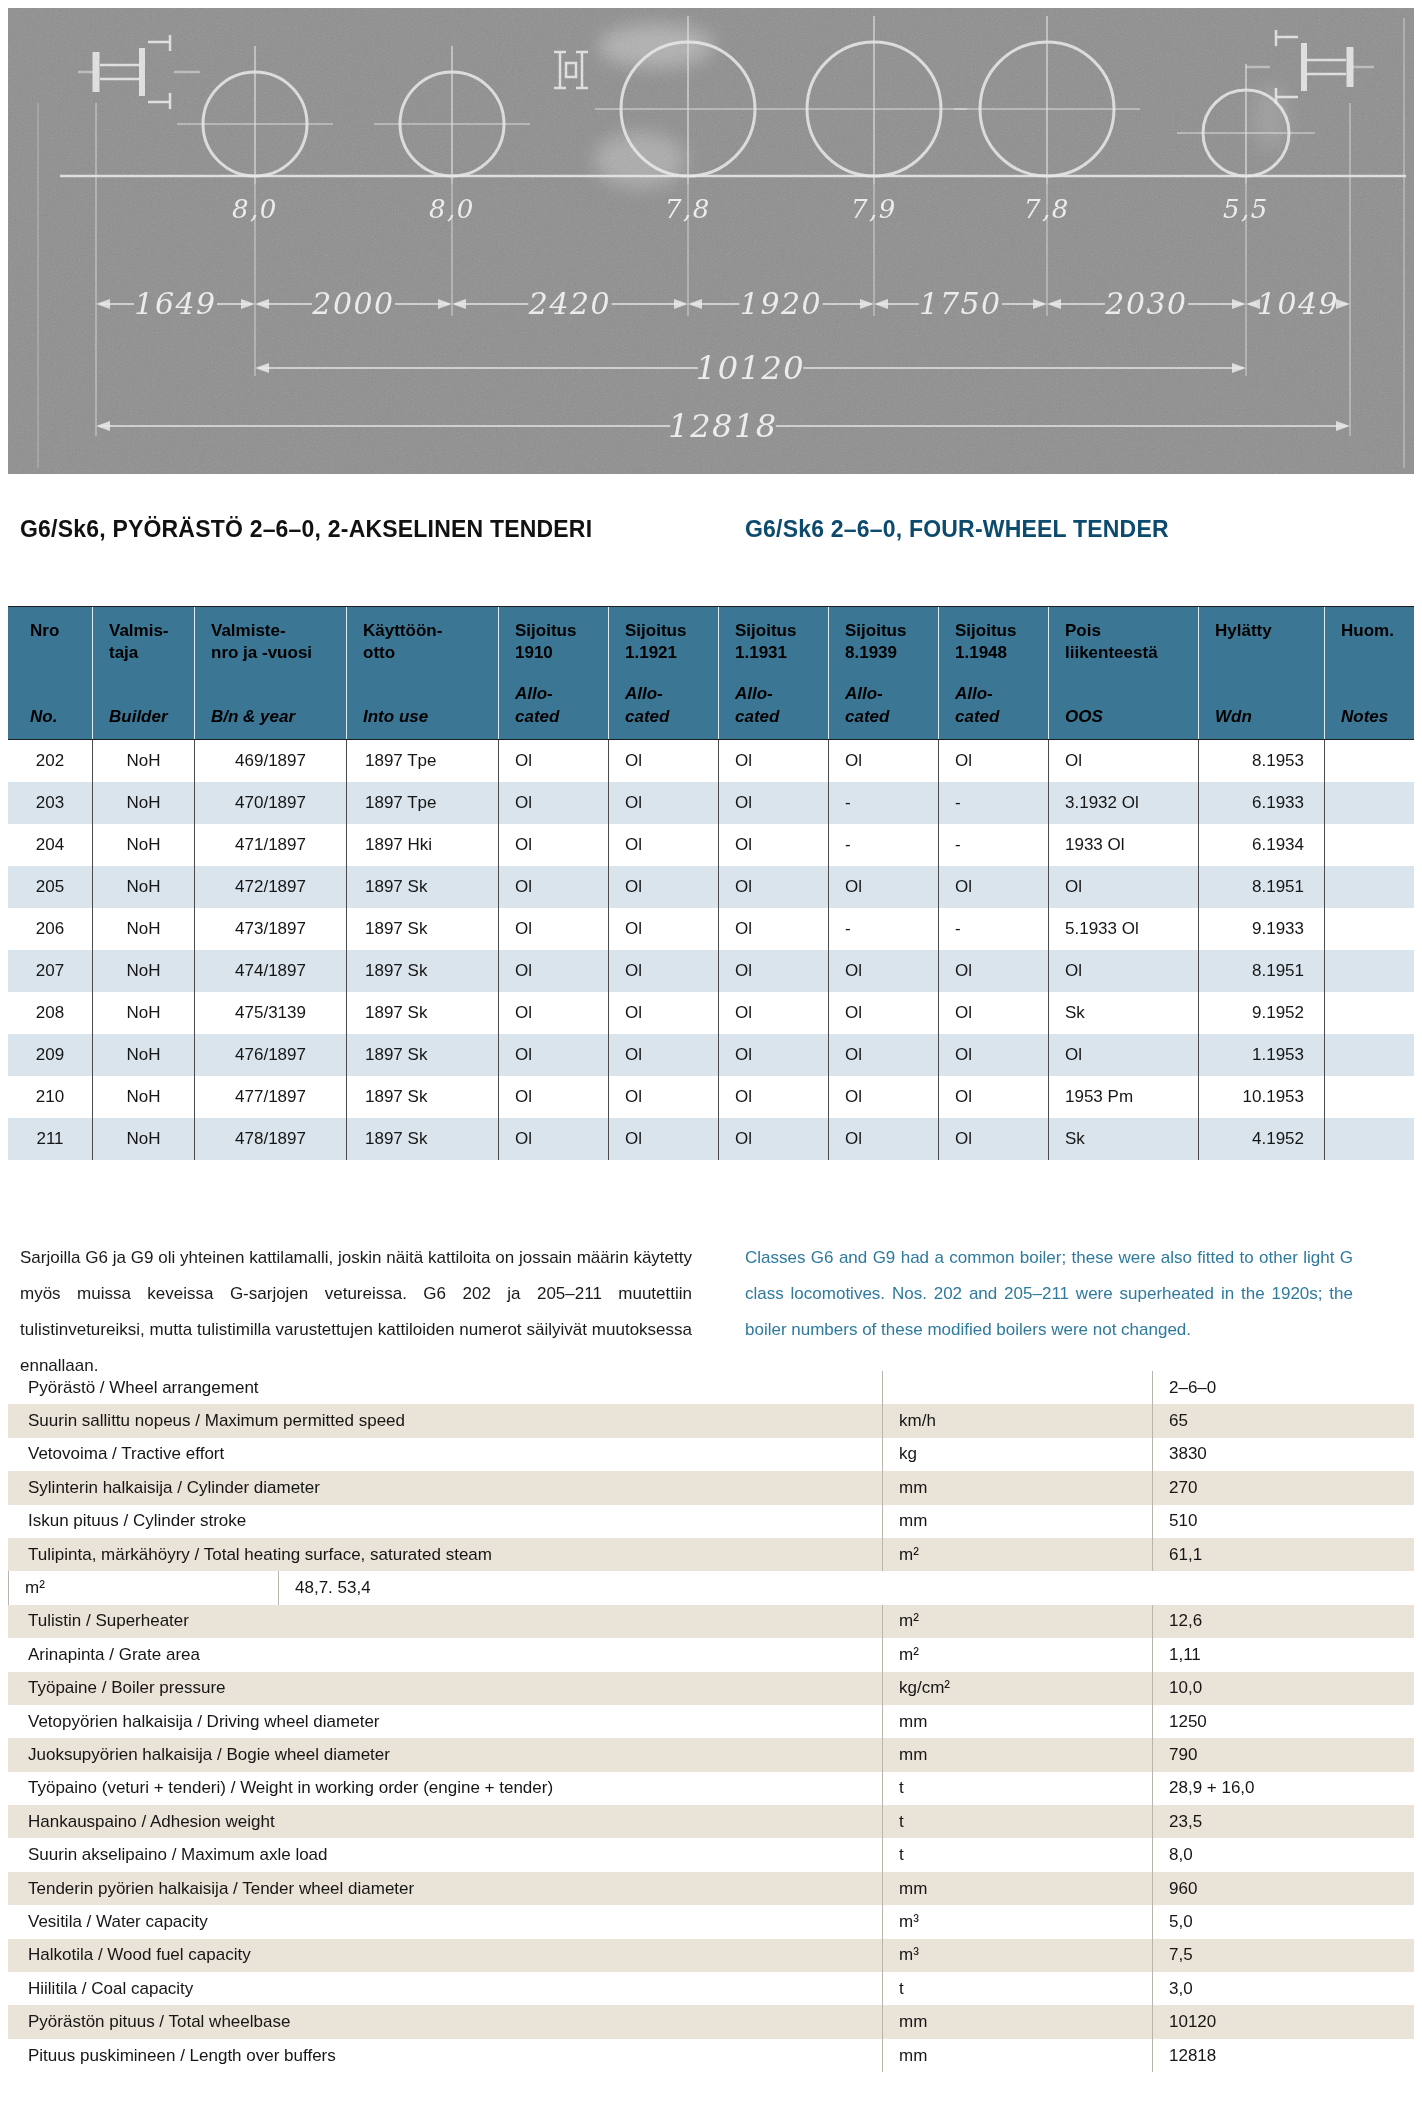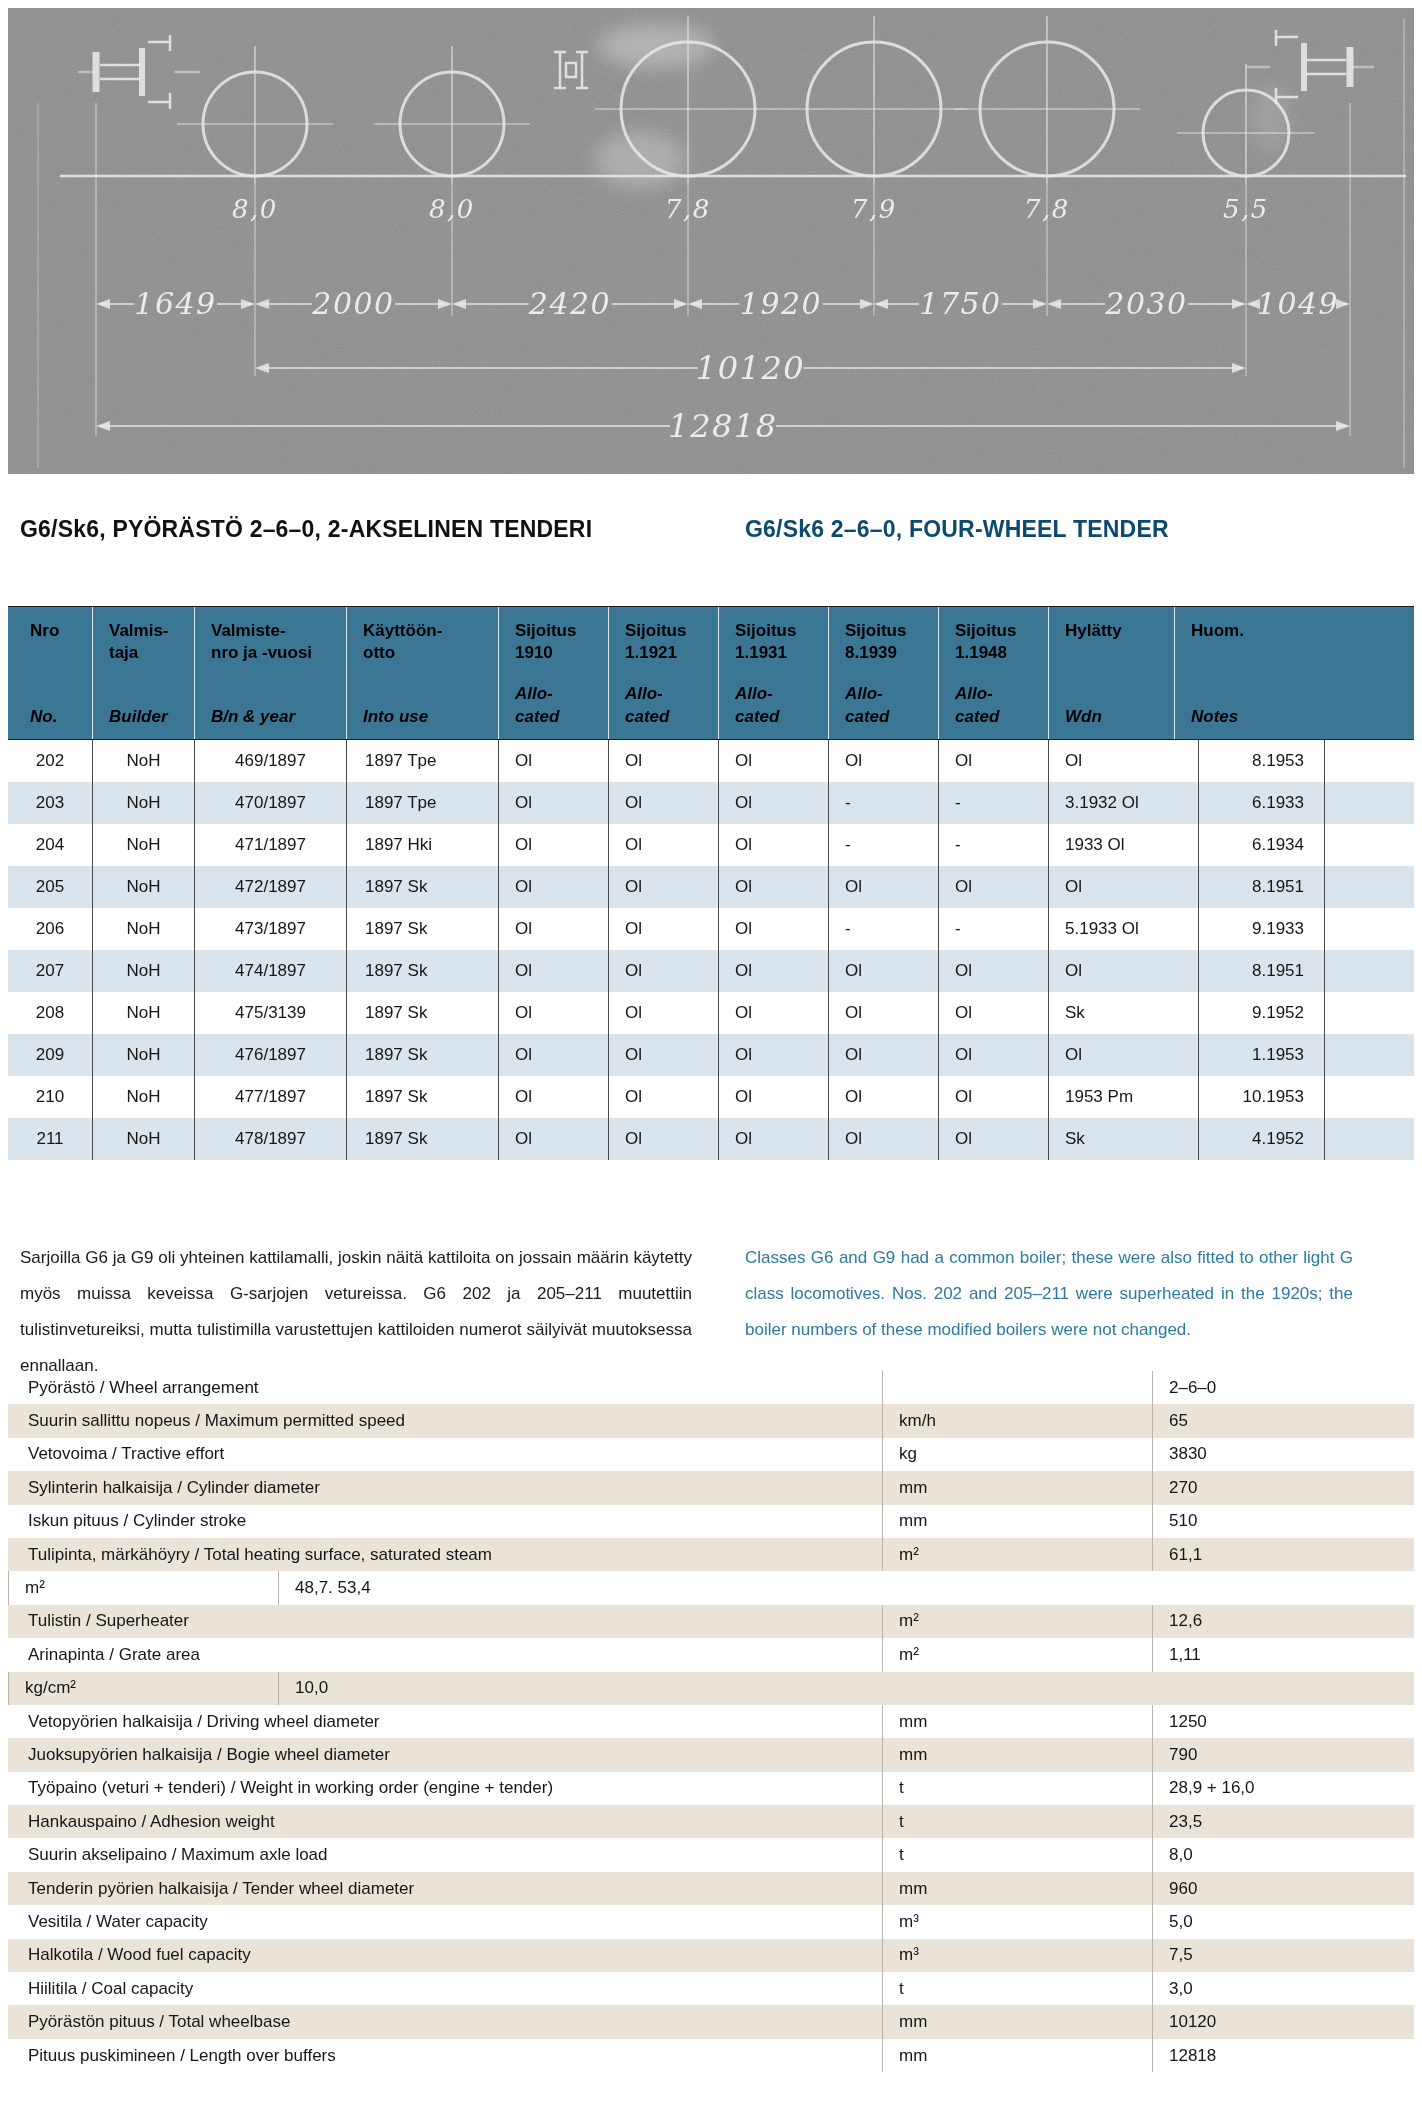--- a/index.html
+++ b/index.html
@@ -221,20 +221,24 @@
           <div class="en">Allo-<br>cated</div>
         </div>
         <div class="hcell" style="width: 110px;">
           <div class="fi">Sijoitus<br>8.1939</div>
           <div class="en">Allo-<br>cated</div>
         </div>
         <div class="hcell" style="width: 110px;">
           <div class="fi">Sijoitus<br>1.1948</div>
           <div class="en">Allo-<br>cated</div>
         </div>
+        <div class="hcell" style="width: 150px;">
+          <div class="fi">Pois<br>liikenteestä</div>
+          <div class="en">OOS</div>
+        </div>
         <div class="hcell" style="width: 126px;">
           <div class="fi">Hylätty</div>
           <div class="en">Wdn</div>
         </div>
         <div class="hcell" style="width: 90px;">
           <div class="fi">Huom.</div>
           <div class="en">Notes</div>
         </div>
       </div>
     <div id="roster-body">
@@ -424,20 +428,21 @@
           <div class="scell label">Tulistin / Superheater</div>
           <div class="scell unit">m²</div>
           <div class="scell value">12,6</div>
         </div>
         <div class="srow">
           <div class="scell label">Arinapinta / Grate area</div>
           <div class="scell unit">m²</div>
           <div class="scell value">1,11</div>
         </div>
         <div class="srow alt">
+          <div class="scell label">Työpaine / Boiler pressure</div>
           <div class="scell unit">kg/cm²</div>
           <div class="scell value">10,0</div>
         </div>
         <div class="srow">
           <div class="scell label">Vetopyörien halkaisija / Driving wheel diameter</div>
           <div class="scell unit">mm</div>
           <div class="scell value">1250</div>
         </div>
         <div class="srow alt">
           <div class="scell label">Juoksupyörien halkaisija / Bogie wheel diameter</div>

